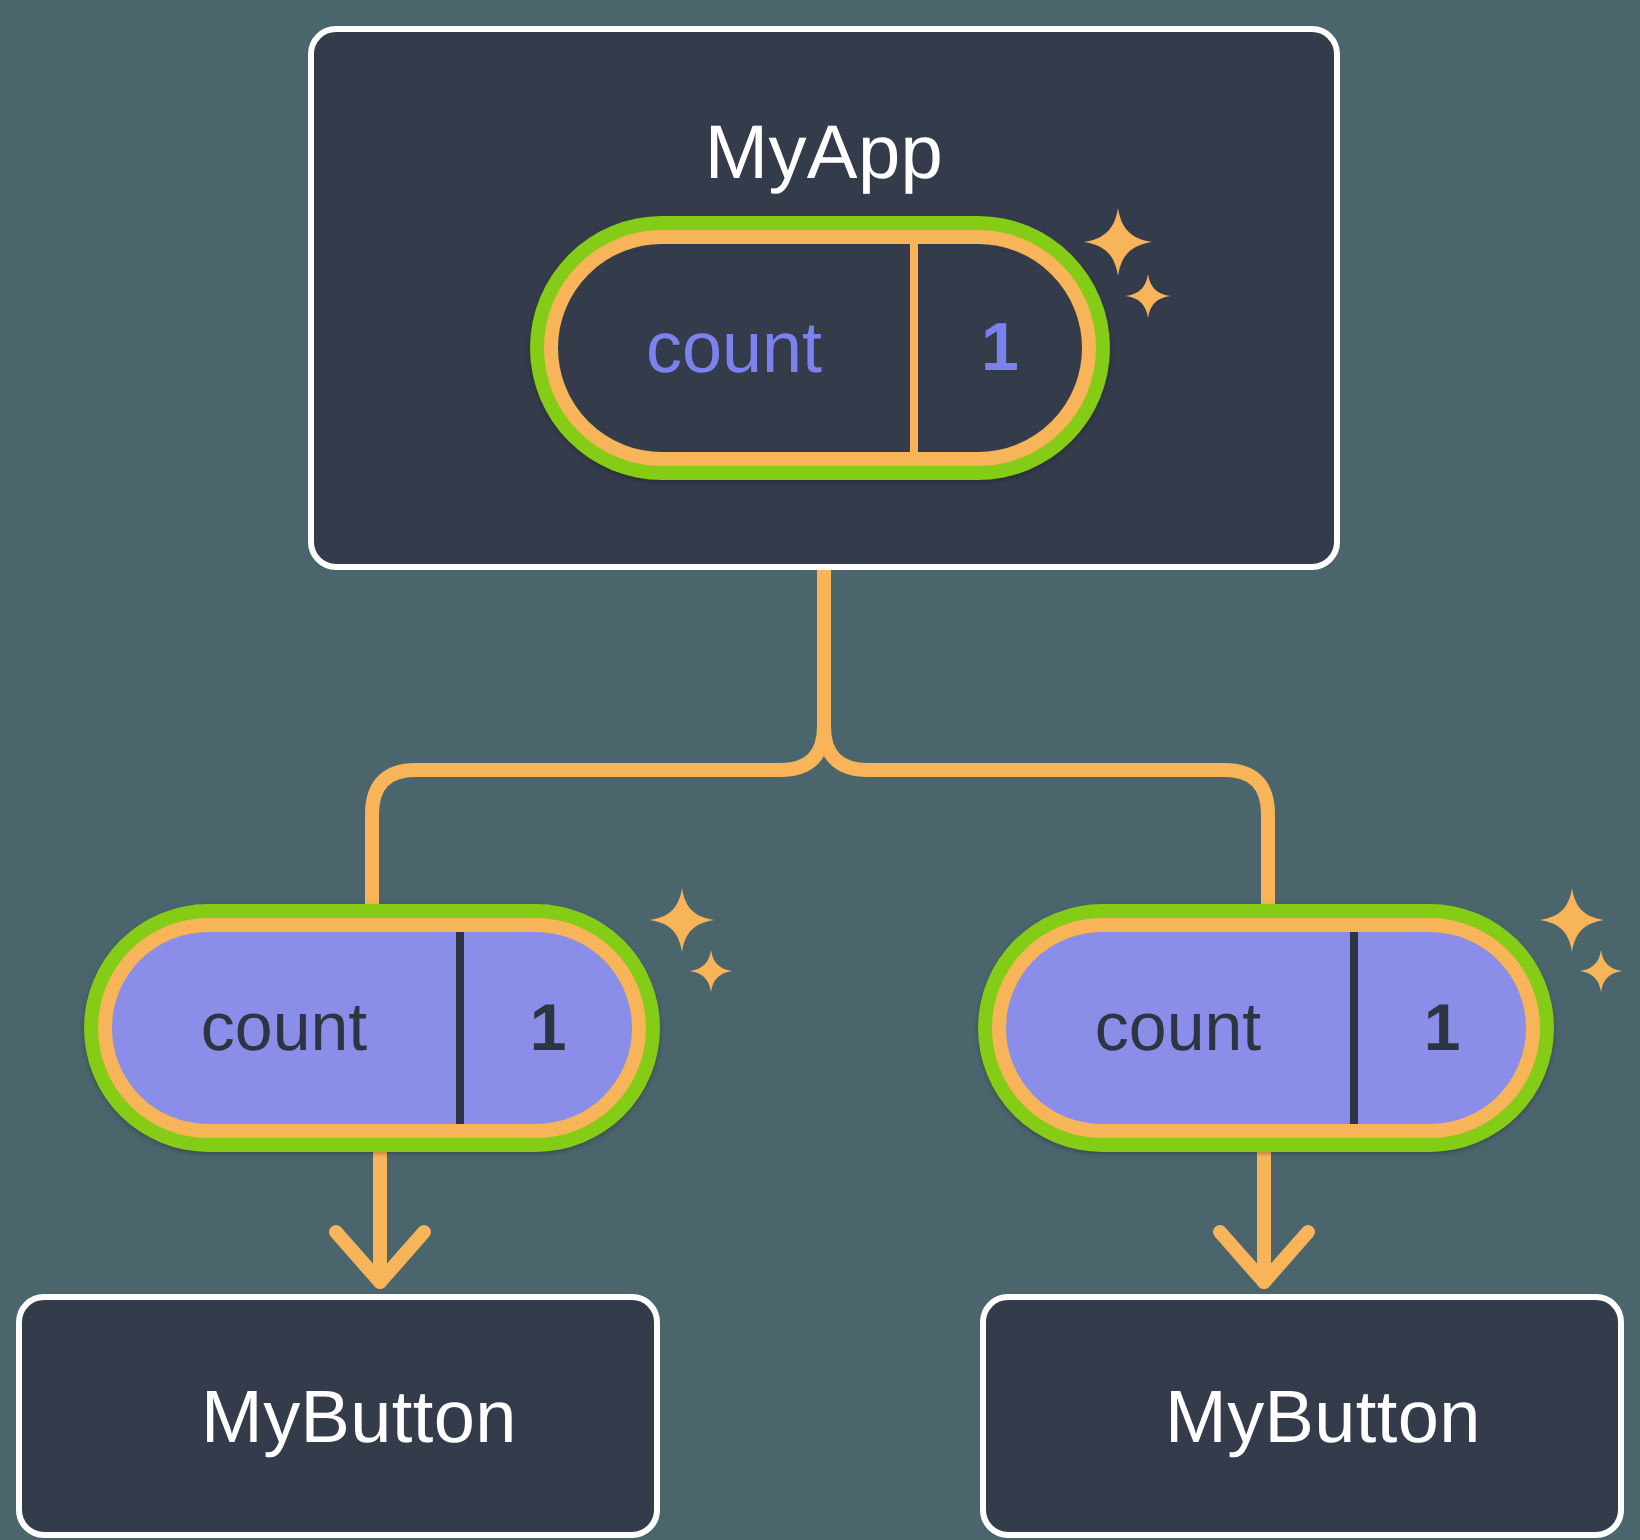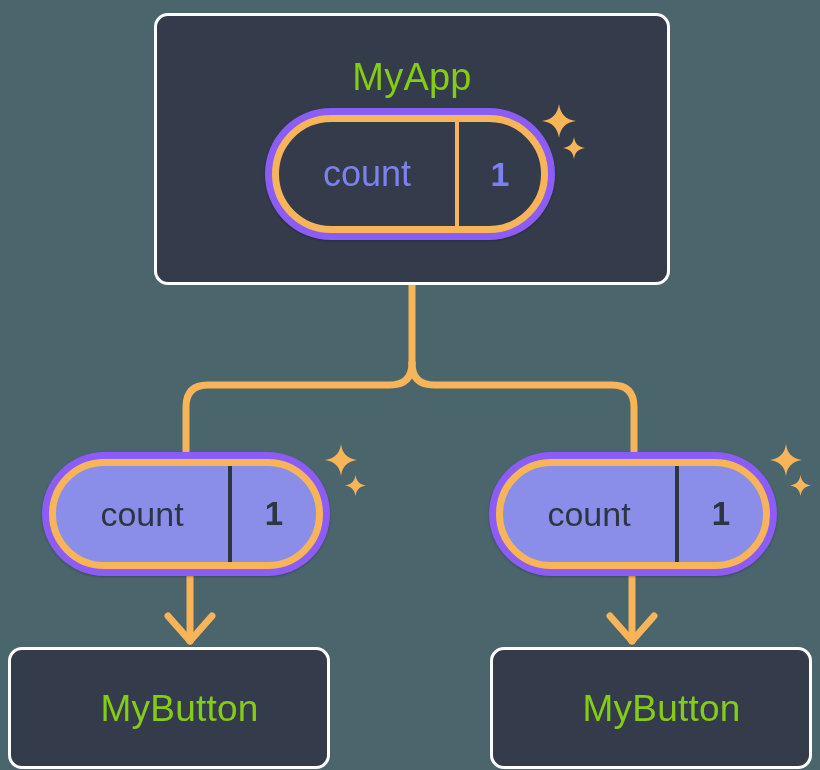--- a/index.html
+++ b/index.html
@@ -16,38 +16,38 @@
     position:absolute;
     background:#343b4a;
     border:3px solid #ffffff;
     border-radius:14px;
     box-sizing:border-box;
   }
   .panel-title{
     position:absolute;
     left:0;right:0;
     text-align:center;
-    color:#84cc16;
+    color:#ffffff;
     font-weight:400;
     letter-spacing:.2px;
     white-space:nowrap;
   }
 
   #app-panel{left:154px;top:13px;width:516px;height:272px;}
   #app-title{top:40px;font-size:38px;}
 
   #btn-left{left:8px;top:647px;width:322px;height:122px;}
   #btn-right{left:490px;top:647px;width:322px;height:122px;}
   .btn-label{top:38px;font-size:37px;margin-left:21px;}
 
   
   .pill{
     position:absolute;
     box-sizing:border-box;
-    background:#8b5cf6;             
+    background:#84cc16;             
     border-radius:999px;
     padding:7px;
     filter:drop-shadow(0 1px 1px rgba(0,0,0,.25));
   }
   .pill-inner{
     box-sizing:border-box;
     width:100%;height:100%;
     border:7px solid #f8b458;       
     border-radius:999px;
     display:flex;

